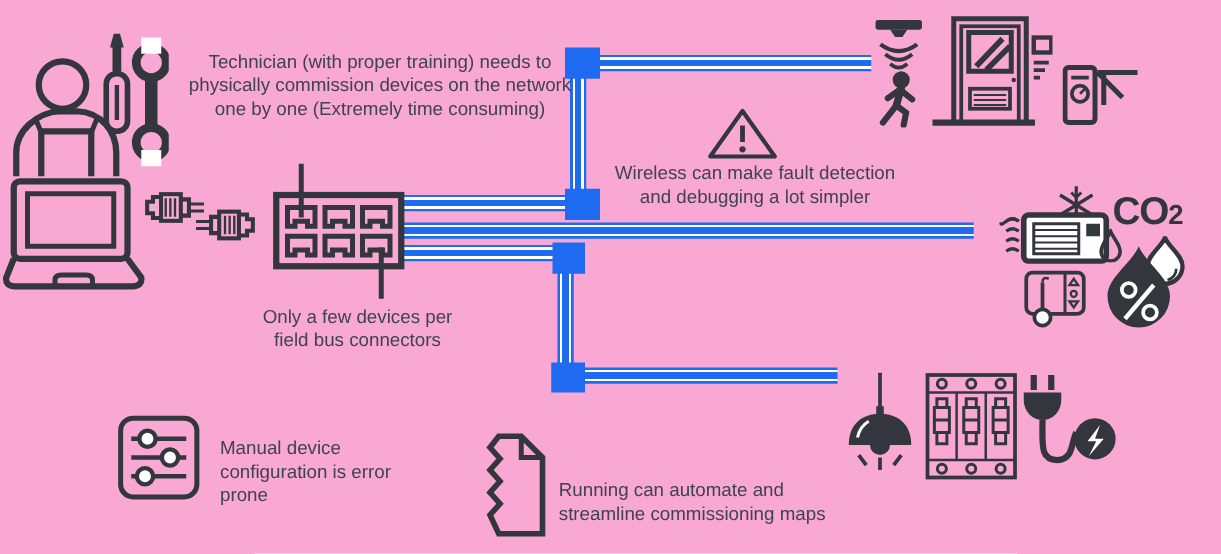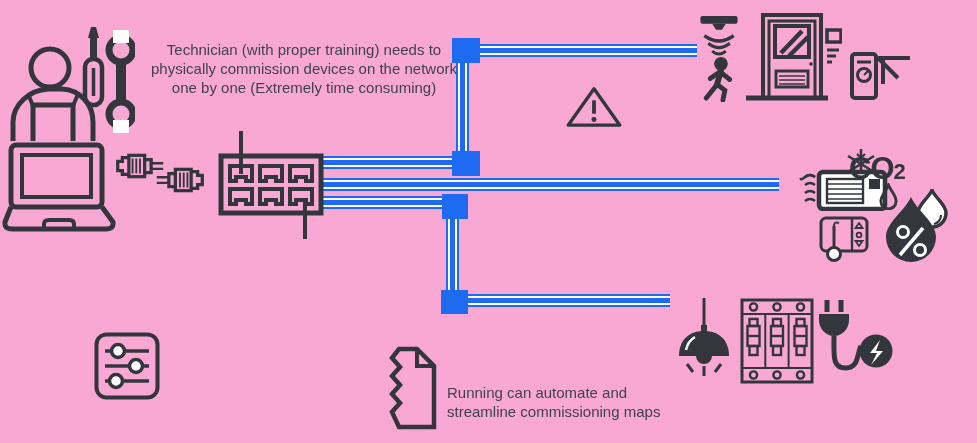--- a/index.html
+++ b/index.html
@@ -29,21 +29,21 @@
   }
   .wire-v{
     position:absolute;width:13px;
     background:linear-gradient(to right,
       var(--wire) 0 2px,#fff 2px 4px,
       var(--wire) 4px 9px,#fff 9px 11px,
       var(--wire) 11px 13px);
   }
   .junction{position:absolute;background:var(--wire);}
   .co2{
-    position:absolute;left:849px;top:151px;color:var(--icon);
+    position:absolute;left:890px;top:151px;color:var(--icon);
     font-weight:bold;font-size:31px;letter-spacing:-1px;text-align:right;
   }
   .co2 .sub{font-size:22px;}
 </style>
 </head>
 <body>
 
 <div id="canvas">
 
   <div class="wire-h" style="left:478px;top:44px;width:219px;"></div>
@@ -117,29 +117,33 @@
         <path d="M12,40 h22 v15 h-6 v-4 h-10 v4 h-6 z"></path>
         <path d="M42,40 h22 v15 h-6 v-4 h-10 v4 h-6 z"></path>
         <path d="M72,40 h22 v15 h-6 v-4 h-10 v4 h-6 z"></path>
         <path d="M12,63 h22 v15 h-6 v-4 h-10 v4 h-6 z"></path>
         <path d="M42,63 h22 v15 h-6 v-4 h-10 v4 h-6 z"></path>
         <path d="M72,63 h22 v15 h-6 v-4 h-10 v4 h-6 z"></path>
       </g>
     </svg>
   </div>
 
+  <div class="note center" style="left:196px;top:244px;width:180px;">Only a few devices per
+field bus connectors</div>
 
   <div class="icon" style="left:565px;top:85px;width:58px;height:44px;">
     <svg viewBox="0 0 60 46" fill="none" stroke="currentColor">
       <path d="M30,4 L57,42 H3 z" stroke-width="3.5" stroke-linejoin="round"></path>
       <line x1="30" y1="16" x2="30" y2="30" stroke-width="4"></line>
       <circle cx="30" cy="36" r="2.6" fill="currentColor" stroke="none"></circle>
     </svg>
   </div>
 
+  <div class="note center" style="left:488px;top:129px;width:232px;">Wireless can make fault detection
+and debugging a lot simpler</div>
 
 
   <div class="icon" style="left:697px;top:14px;width:44px;height:88px;">
     <svg viewBox="0 0 44 90" fill="none" stroke="currentColor">
       <rect x="3" y="2" width="38" height="8" rx="2" fill="currentColor" stroke="none"></rect>
       <path d="M15,10 h14 l-4,6 h-6 z" fill="currentColor" stroke="none"></path>
       <path d="M7,22 Q22,33 37,22" stroke-width="3.5"></path>
       <path d="M11,30 Q22,39 33,30" stroke-width="3.2"></path>
       <path d="M15,38 Q22,44 29,38" stroke-width="3"></path>
       <circle cx="24" cy="51" r="7" fill="currentColor" stroke="none"></circle>
@@ -285,20 +289,23 @@
       <rect x="2.5" y="2.5" width="61" height="63" rx="10" stroke-width="4"></rect>
       <line x1="11" y1="19" x2="55" y2="19" stroke-width="3.5"></line>
       <line x1="11" y1="34" x2="55" y2="34" stroke-width="3.5"></line>
       <line x1="11" y1="49" x2="55" y2="49" stroke-width="3.5"></line>
       <circle cx="24" cy="19" r="6.5" stroke-width="3.5" fill="#fff"></circle>
       <circle cx="42" cy="34" r="6.5" stroke-width="3.5" fill="#fff"></circle>
       <circle cx="22" cy="49" r="6.5" stroke-width="3.5" fill="#fff"></circle>
     </svg>
   </div>
 
+  <div class="note" style="left:176px;top:349px;width:170px;">Manual device
+configuration is error
+prone</div>
 
   <div class="icon" style="left:383px;top:346px;width:58px;height:84px;">
     <svg viewBox="0 0 58 84" fill="none" stroke="currentColor">
       <path d="M34,3 H16 L9,12 L17,21 L9,30 L17,39 L9,48 L17,57 L9,66 L16,81 H51 V20 Z" stroke-width="4.5" stroke-linejoin="miter"></path>
       <path d="M34,3 V20 H51" stroke-width="4"></path>
     </svg>
   </div>
 
   <div class="note" style="left:447px;top:383px;width:230px;">Running can automate and
 streamline commissioning maps</div>

